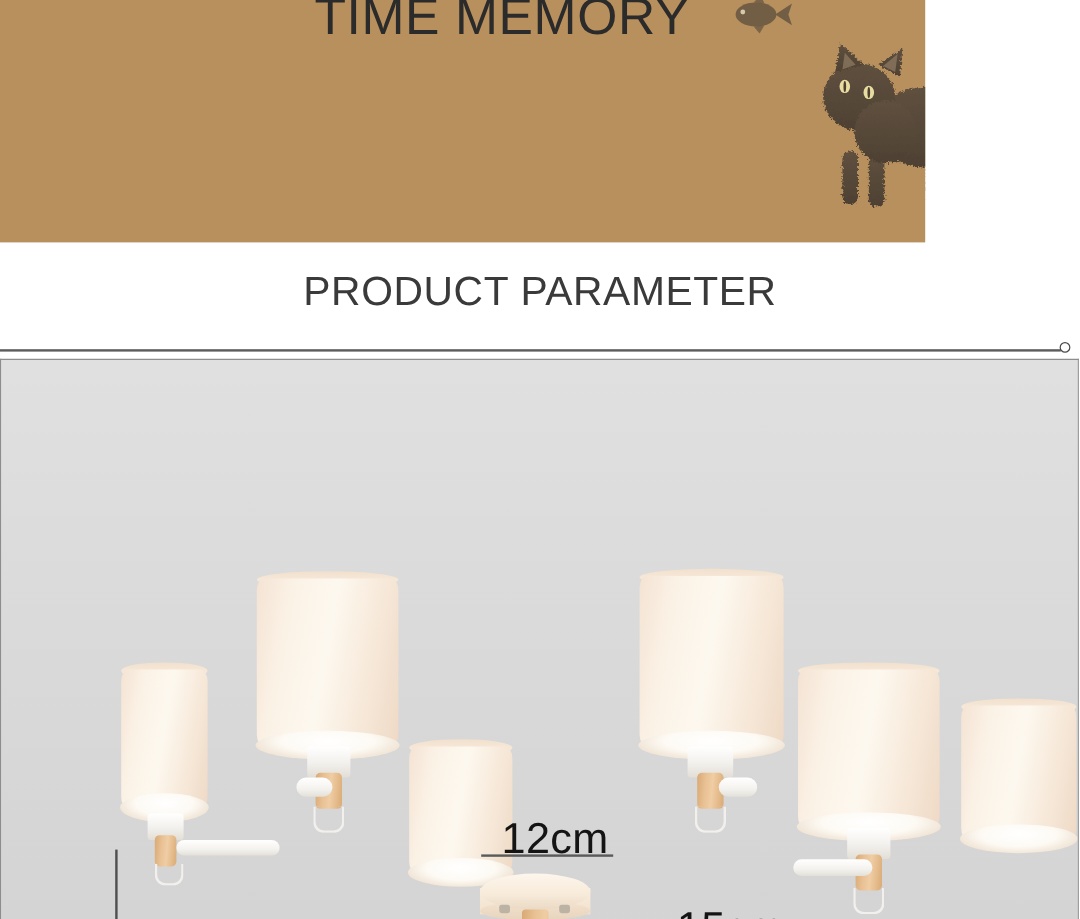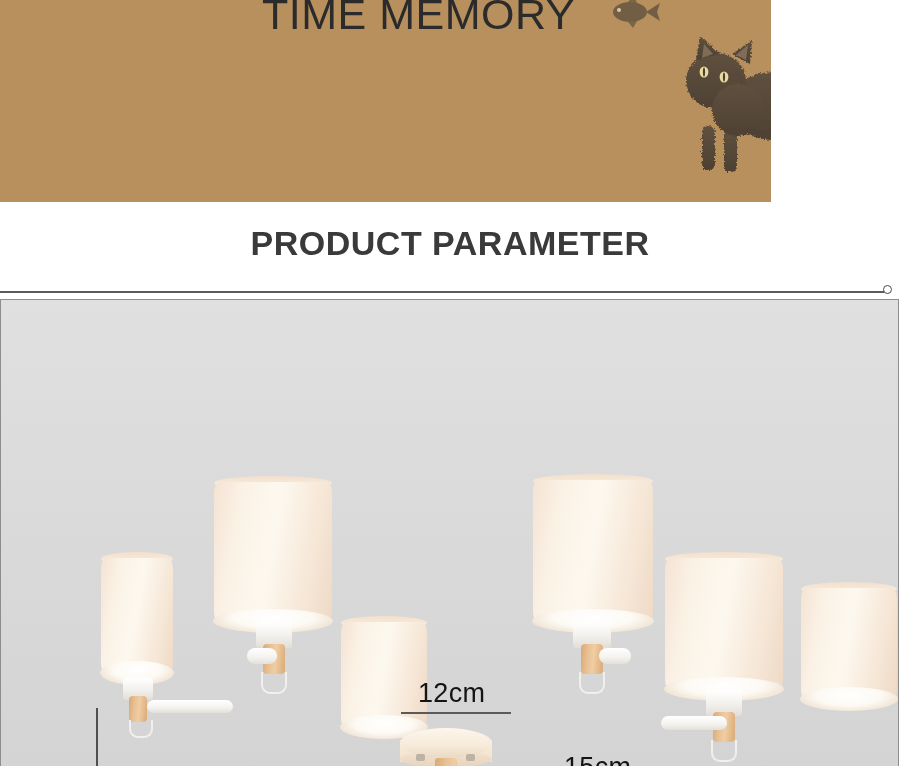--- a/index.html
+++ b/index.html
@@ -58,21 +58,21 @@
   
   .section-title {
     position: absolute;
     left: 0;
     top: 224px;
     width: 900px;
     text-align: center;
     font-size: 34px;
     color: #3a3a3a;
     letter-spacing: 0.5px;
-    font-weight: 700;
+    font-weight: 400;
   }
   .divider {
     position: absolute;
     left: 0;
     top: 291px;
     width: 884px;
     height: 2px;
     background: #5c5c5c;
   }
   .divider-dot {
@@ -106,21 +106,21 @@
     top: 0;
     width: 899px;
     height: 467px;
     background: linear-gradient(180deg, #e0e0e0 0%, #d9d9d9 55%, #d4d4d4 100%);
   }
 
   
   .dim {
     position: absolute;
     color: #141414;
-    font-size: 27px;
+    font-size: 36px;
     font-weight: 400;
     white-space: nowrap;
     letter-spacing: 0.3px;
   }
   .dim-12 { left: 417px; top: 378px; }
   .dim-15 { left: 563px; top: 452px; }
 
   .bar-h {
     position: absolute;
     height: 2px;

